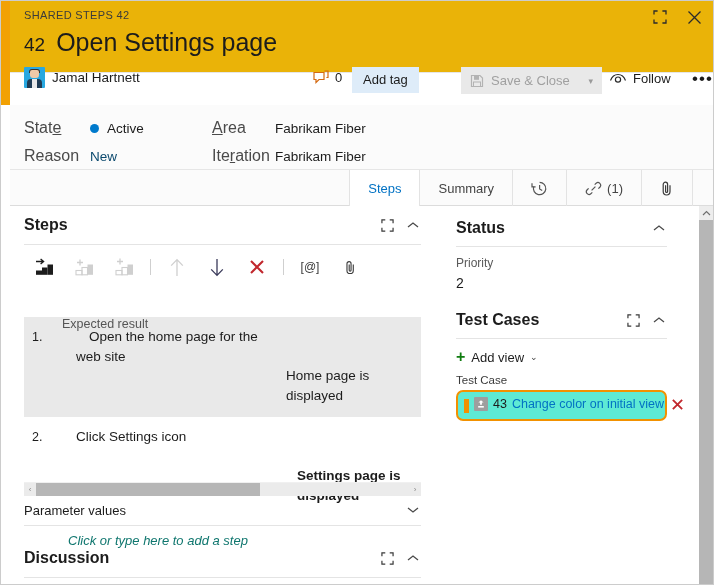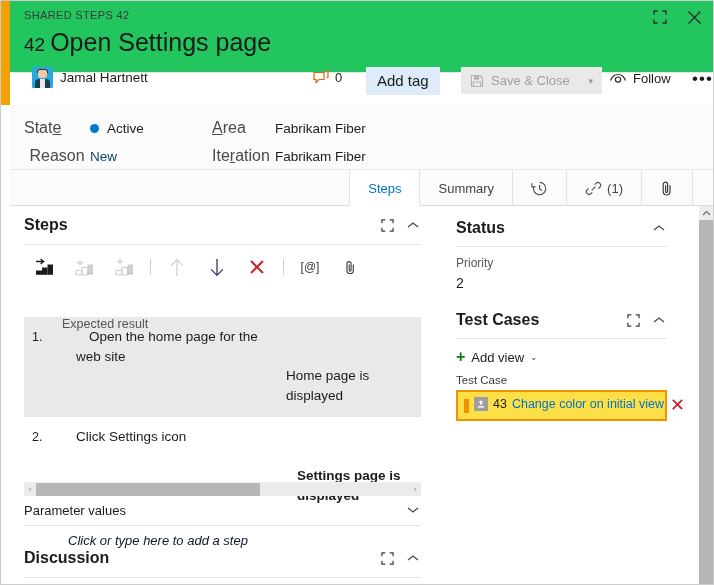--- a/index.html
+++ b/index.html
@@ -33,21 +33,21 @@
     background: #f2a104;
   }
 
   
   .hdr {
     position: absolute;
     left: 9px;
     top: 0;
     right: 0;
     height: 72px;
-    background: #22c55e;
+    background: #eab308;
     border-bottom: 1px solid #e6e6e6;
     box-sizing: border-box;
   }
   .hdr-breadcrumb {
     position: absolute;
     left: 14px;
     top: 8px;
     font-size: 11px;
     letter-spacing: .35px;
     color: #3b3b3b;
@@ -68,21 +68,21 @@
     justify-content: center;
     cursor: pointer;
     color: #2b2b2b;
   }
   .hdr-title-row {
     position: absolute;
     left: 14px;
     top: 27px;
     display: flex;
     align-items: baseline;
-    gap: 5px;
+    gap: 11px;
   }
   .hdr-id {
     font-size: 19px;
     color: #1c1c1c;
     font-weight: 400;
   }
   .hdr-title {
     font-size: 25px;
     color: #1c1c1c;
     font-weight: 400;
@@ -96,21 +96,20 @@
     height: 28px;
   }
   .assignee {
     position: absolute;
     left: 0;
     top: 0;
     display: flex;
     align-items: center;
     gap: 7px;
     cursor: pointer;
-    margin-left: 8px;
   }
   .avatar {
     width: 21px;
     height: 21px;
     border-radius: 1px;
     background: #29a8e0;
     position: relative;
     overflow: hidden;
     flex: none;
   }
@@ -163,25 +162,25 @@
     gap: 6px;
     cursor: pointer;
   }
   .comment-count .num {
     font-size: 13px;
     color: #1c1c1c;
   }
 
   .tag-btn {
     position: absolute;
-    left: 342px;
+    left: 328px;
     top: 0px;
     background: #deecf9;
     color: #1c1c1c;
-    font-size: 15px;
+    font-size: 13px;
     padding: 5px 11px 6px;
     cursor: pointer;
     user-select: none;
   }
 
   .save-close {
     position: absolute;
     left: 437px;
     top: 0px;
     display: flex;
@@ -262,21 +261,21 @@
   .state-dot {
     display: inline-block;
     width: 9px;
     height: 9px;
     border-radius: 50%;
     background: #007acc;
     margin-right: 8px;
     vertical-align: middle;
   }
   .f-state    { left: 14px;  top: 14px; }
-  .f-reason   { left: 14px;  top: 42px; text-align: center; }
+  .f-reason   { left: 14px;  top: 42px; }
   .f-area     { left: 202px; top: 14px; }
   .f-iter     { left: 202px; top: 42px; }
   .f-area .field-label, .f-iter .field-label { width: 63px; }
 
   
   .tabs {
     position: absolute;
     left: 9px;
     top: 169px;
     right: 0;
@@ -435,21 +434,21 @@
     color: #1c1c1c;
   }
   .step-row .col-act { padding-left: 6px; padding-right: 8px; }
   .step-row .col-exp { padding-left: 2px; }
   .step-row.r1 .col-act { text-indent: 13px; }
   .step-row.r2 .col-exp { padding-left: 13px; font-weight: bold; }
 
   .add-step {
     font-size: 13px;
     font-style: italic;
-    color: #0f172a;
+    color: #0f766e;
     padding: 16px 0 0 44px;
     cursor: pointer;
   }
 
   
   .hscroll {
     position: absolute;
     left: 14px;
     right: 14px;
     bottom: 88px;
@@ -556,25 +555,25 @@
 
   .tc-group-label {
     font-size: 11.5px;
     color: #3a3a3a;
     margin-top: 9px;
   }
 
   .tc-card {
     margin-top: 4px;
     border: 2px solid #f29100;
-    border-radius: 0;
+    border-radius: 7px;
     padding: 5px 6px 6px 5px;
     display: flex;
     position: relative;
-    background: #fde047;
+    background: #5eead4;
     box-sizing: border-box;
   }
   .tc-bar {
     width: 5px;
     height: 14px;
     background: #f29100;
     flex: none;
     margin: 2px 5px 0 1px;
   }
   .tc-main { flex: 1; min-width: 0; }

